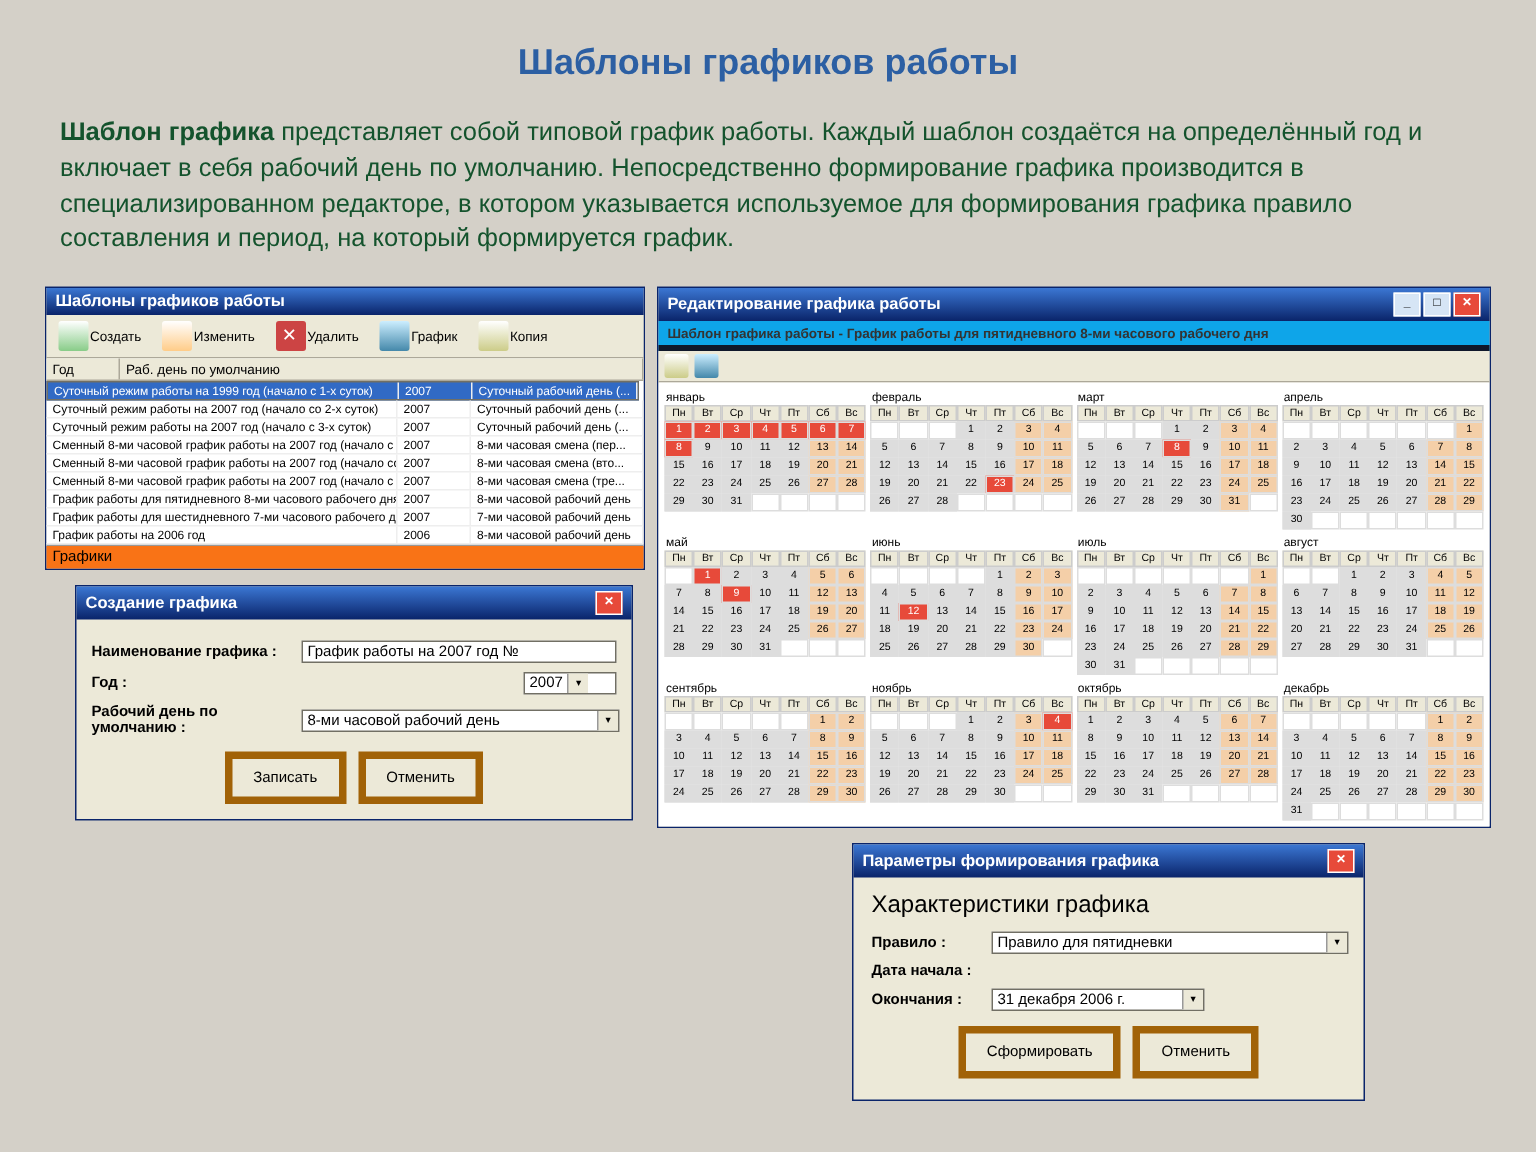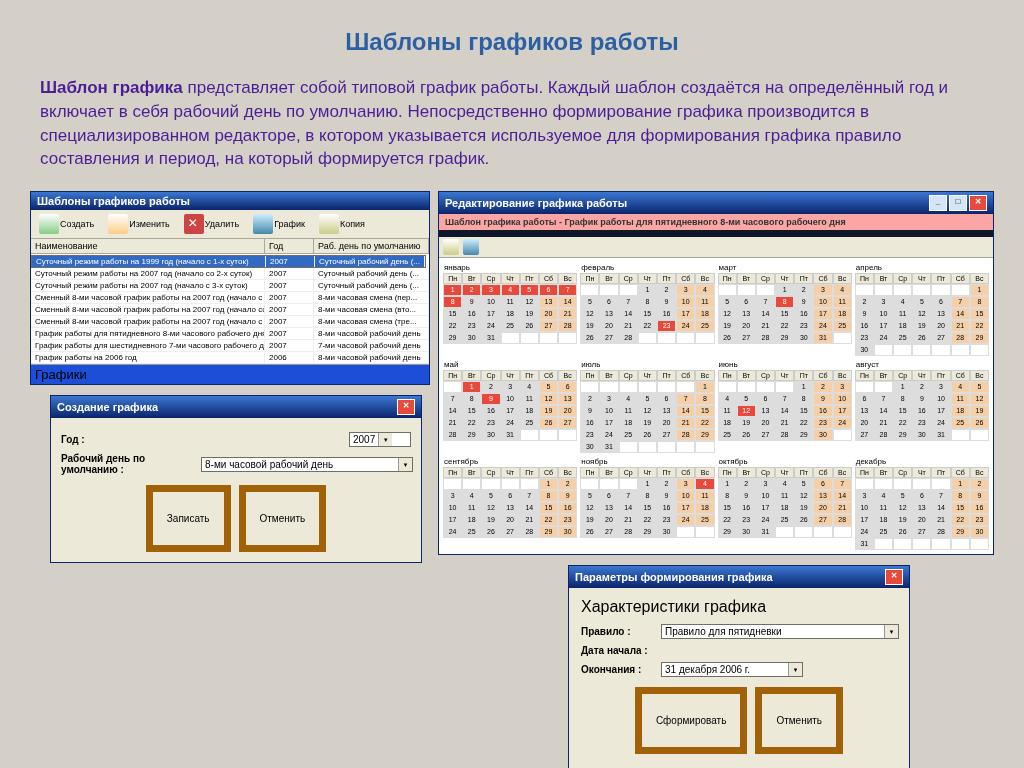--- a/index.html
+++ b/index.html
@@ -1,49 +1,49 @@
 <!DOCTYPE html>
 <html><head>
 <meta charset="utf-8">
 <style>
 body{margin:0;background:#d4d0c8;font-family:Tahoma,Arial,sans-serif;font-size:11px;color:#000;width:1024px;height:768px;overflow:hidden}
 .title{text-align:center;color:#2c5fa3;font-size:24px;font-weight:bold;padding:28px 0 10px}
-.intro{padding:10px 40px 20px;font-size:17px;line-height:1.4;color:#4c1d95}
+.intro{padding:10px 40px 20px;font-size:17px;line-height:1.4;color:#14532d}
 .intro b{font-weight:bold}
 .cols{display:flex;gap:8px;padding:0 30px}
 .left{width:400px;flex-shrink:0}
 .right{flex:1}
 .win{border:1px solid #0a246a;background:#ece9d8;margin-bottom:10px}
 .tbar{background:linear-gradient(#3b77d3,#0a246a);color:#fff;font-size:11px;font-weight:bold;padding:3px 6px;display:flex;align-items:center}
 .tbar .t{flex:1}
 .tbar .ctrl{display:flex;gap:2px}
 .tbar .cbtn{width:16px;height:14px;background:#d6e5f5;border:1px solid #fff;color:#000;font-size:8px;text-align:center;line-height:11px;cursor:pointer}
 .tbar .cbtn.x{background:#e74a3a;color:#fff}
 .toolbar{background:#ece9d8;border-bottom:1px solid #aca899;display:flex;padding:2px;gap:2px}
 .tbtn{display:flex;flex-direction:row;align-items:center;padding:2px 6px;font-size:9px;cursor:pointer;gap:1px}
 .ico{width:20px;height:20px}
 .grid{background:#fff;border-bottom:1px solid #999}
 .ghdr{display:flex;background:#ece9d8;border-bottom:1px solid #aca899;font-size:9px}
 .ghdr div{padding:2px 4px;border-right:1px solid #aca899}
 .gh1{width:225px} .gh2{width:40px} .gh3{flex:1}
 .grow{display:flex;font-size:8px;border-bottom:1px solid #eee}
 .grow.sel{background:#316ac5;color:#fff}
 .grow div{padding:1px 4px;border-right:1px solid #eee;white-space:nowrap;overflow:hidden}
-.gfoot{font-size:13px;padding:2px 4px;background:#1d4ed8}
+.gfoot{font-size:10px;padding:2px 4px;background:#f97316}
 .form{padding:8px 10px 10px}
 .frow{display:flex;align-items:center;margin:6px 0;font-size:10px}
 .frow .lbl{width:140px;font-weight:bold}
 .frow .val{flex:1}
 .inp{background:#fff;border:1px solid #716f64;padding:1px 3px;font-size:10px;height:15px;display:inline-flex;align-items:center;width:100%;box-sizing:border-box}
 .sel{display:inline-flex;border:1px solid #716f64;background:#fff;align-items:center}
 .sel span{padding:1px 3px;font-size:10px}
 .sel .dd{width:13px;height:13px;background:#ece9d8;border-left:1px solid #999;text-align:center;font-size:7px;line-height:13px;cursor:pointer}
 .btns{display:flex;justify-content:center;gap:8px;margin-top:10px}
-.btn{background:#ece9d8;border:7px solid #a16207;padding:21px 14px;font-size:10px;cursor:pointer}
-.caltop{background:#fca5a5;padding:3px 6px;font-size:9px;color:#333;font-weight:bold;border-bottom:7px solid #0f172a}
+.btn{background:#ece9d8;border:5px solid #a16207;padding:7px 14px;font-size:10px;cursor:pointer}
+.caltop{background:#0ea5e9;padding:3px 6px;font-size:9px;color:#333;font-weight:bold;border-bottom:4px solid #0f172a}
 .caltb{background:#ece9d8;padding:2px 4px;border-bottom:1px solid #aca899;display:flex;gap:4px}
 .calgrid{background:#fff;padding:4px;display:grid;grid-template-columns:repeat(4,1fr);gap:3px}
 .month{font-size:7px}
 .mname{font-size:8px;padding:1px}
 .mhdr{display:grid;grid-template-columns:repeat(7,1fr);background:#ece9d8}
 .mhdr div{text-align:center;padding:1px 0;border:0.5px solid #ccc;font-size:7px}
 .mbody{display:grid;grid-template-columns:repeat(7,1fr)}
 .mbody div{text-align:center;padding:1px 0;border:0.5px solid #ddd;font-size:7px;min-height:8px;background:#e8e8e8}
 .mbody div.r{background:#e74a3a;color:#fff}
 .mbody div.g{background:#f4cfa8}
@@ -91,21 +91,20 @@
             <div class="ico ico-graf"></div>
             <span>График</span>
           </div>
         <div class="tbtn">
             <div class="ico ico-copy"></div>
             <span>Копия</span>
           </div>
       </div>
       <div class="grid">
         <div class="ghdr">
-          <div class="gh1">Наименование</div>
           <div class="gh2">Год</div>
           <div class="gh3">Раб. день по умолчанию</div>
         </div>
         <div id="gridrows"><div class="grow sel">
               <div class="gh1">Суточный режим работы на 1999 год (начало с 1-х суток)</div>
               <div class="gh2">2007</div>
               <div class="gh3">Суточный рабочий день (...</div>
             </div><div class="grow">
               <div class="gh1">Суточный режим работы на 2007 год (начало со 2-х суток)</div>
               <div class="gh2">2007</div>
@@ -145,20 +144,24 @@
 
     <div class="win" style="margin:10px 0 0 20px;width:370px">
       <div class="tbar">
           <span class="t">Создание графика</span>
         <div class="ctrl">
             <div class="cbtn x">✕</div>
           </div>
       </div>
       <div class="form">
         <div class="frow">
+            <div class="lbl">Наименование графика :</div>
+          <div class="val"><div class="inp">График работы на 2007 год №</div></div>
+          </div>
+        <div class="frow">
             <div class="lbl">Год :</div>
           <div class="val" style="text-align:right"><div class="sel" style="width:60px">
                 <span>2007</span>
                 <div class="dd">▾</div>
               </div></div>
           </div>
         <div class="frow">
             <div class="lbl">Рабочий день по умолчанию :</div>
           <div class="val"><div class="sel" style="width:100%">
                 <span style="flex:1">8-ми часовой рабочий день</span>
@@ -436,20 +439,69 @@
               <div class="w">28</div>
               <div class="w">29</div>
               <div class="w">30</div>
               <div class="w">31</div>
               <div class="e"></div>
               <div class="e"></div>
               <div class="e"></div>
             </div>
           </div>
           <div class="month">
+            <div class="mname">июнь</div>
+            <div class="mhdr">
+              <div>Пн</div>
+              <div>Вт</div>
+              <div>Ср</div>
+              <div>Чт</div>
+              <div>Пт</div>
+              <div>Сб</div>
+              <div>Вс</div>
+            </div>
+            <div class="mbody">
+              <div class="e"></div>
+              <div class="e"></div>
+              <div class="e"></div>
+              <div class="e"></div>
+              <div class="w">1</div>
+              <div class="g">2</div>
+              <div class="g">3</div>
+              <div class="w">4</div>
+              <div class="w">5</div>
+              <div class="w">6</div>
+              <div class="w">7</div>
+              <div class="w">8</div>
+              <div class="g">9</div>
+              <div class="g">10</div>
+              <div class="w">11</div>
+              <div class="r">12</div>
+              <div class="w">13</div>
+              <div class="w">14</div>
+              <div class="w">15</div>
+              <div class="g">16</div>
+              <div class="g">17</div>
+              <div class="w">18</div>
+              <div class="w">19</div>
+              <div class="w">20</div>
+              <div class="w">21</div>
+              <div class="w">22</div>
+              <div class="g">23</div>
+              <div class="g">24</div>
+              <div class="w">25</div>
+              <div class="w">26</div>
+              <div class="w">27</div>
+              <div class="w">28</div>
+              <div class="w">29</div>
+              <div class="g">30</div>
+              <div class="e"></div>
+            </div>
+          </div>
+          <div class="month">
             <div class="mname">июль</div>
             <div class="mhdr">
               <div>Пн</div>
               <div>Вт</div>
               <div>Ср</div>
               <div>Чт</div>
               <div>Пт</div>
               <div>Сб</div>
               <div>Вс</div>
             </div>
@@ -488,69 +540,20 @@
               <div class="w">26</div>
               <div class="w">27</div>
               <div class="g">28</div>
               <div class="g">29</div>
               <div class="w">30</div>
               <div class="w">31</div>
               <div class="e"></div>
               <div class="e"></div>
               <div class="e"></div>
               <div class="e"></div>
-              <div class="e"></div>
-            </div>
-          </div>
-          <div class="month">
-            <div class="mname">июнь</div>
-            <div class="mhdr">
-              <div>Пн</div>
-              <div>Вт</div>
-              <div>Ср</div>
-              <div>Чт</div>
-              <div>Пт</div>
-              <div>Сб</div>
-              <div>Вс</div>
-            </div>
-            <div class="mbody">
-              <div class="e"></div>
-              <div class="e"></div>
-              <div class="e"></div>
-              <div class="e"></div>
-              <div class="w">1</div>
-              <div class="g">2</div>
-              <div class="g">3</div>
-              <div class="w">4</div>
-              <div class="w">5</div>
-              <div class="w">6</div>
-              <div class="w">7</div>
-              <div class="w">8</div>
-              <div class="g">9</div>
-              <div class="g">10</div>
-              <div class="w">11</div>
-              <div class="r">12</div>
-              <div class="w">13</div>
-              <div class="w">14</div>
-              <div class="w">15</div>
-              <div class="g">16</div>
-              <div class="g">17</div>
-              <div class="w">18</div>
-              <div class="w">19</div>
-              <div class="w">20</div>
-              <div class="w">21</div>
-              <div class="w">22</div>
-              <div class="g">23</div>
-              <div class="g">24</div>
-              <div class="w">25</div>
-              <div class="w">26</div>
-              <div class="w">27</div>
-              <div class="w">28</div>
-              <div class="w">29</div>
-              <div class="g">30</div>
               <div class="e"></div>
             </div>
           </div>
           <div class="month">
             <div class="mname">август</div>
             <div class="mhdr">
               <div>Пн</div>
               <div>Вт</div>
               <div>Ср</div>
               <div>Чт</div>

